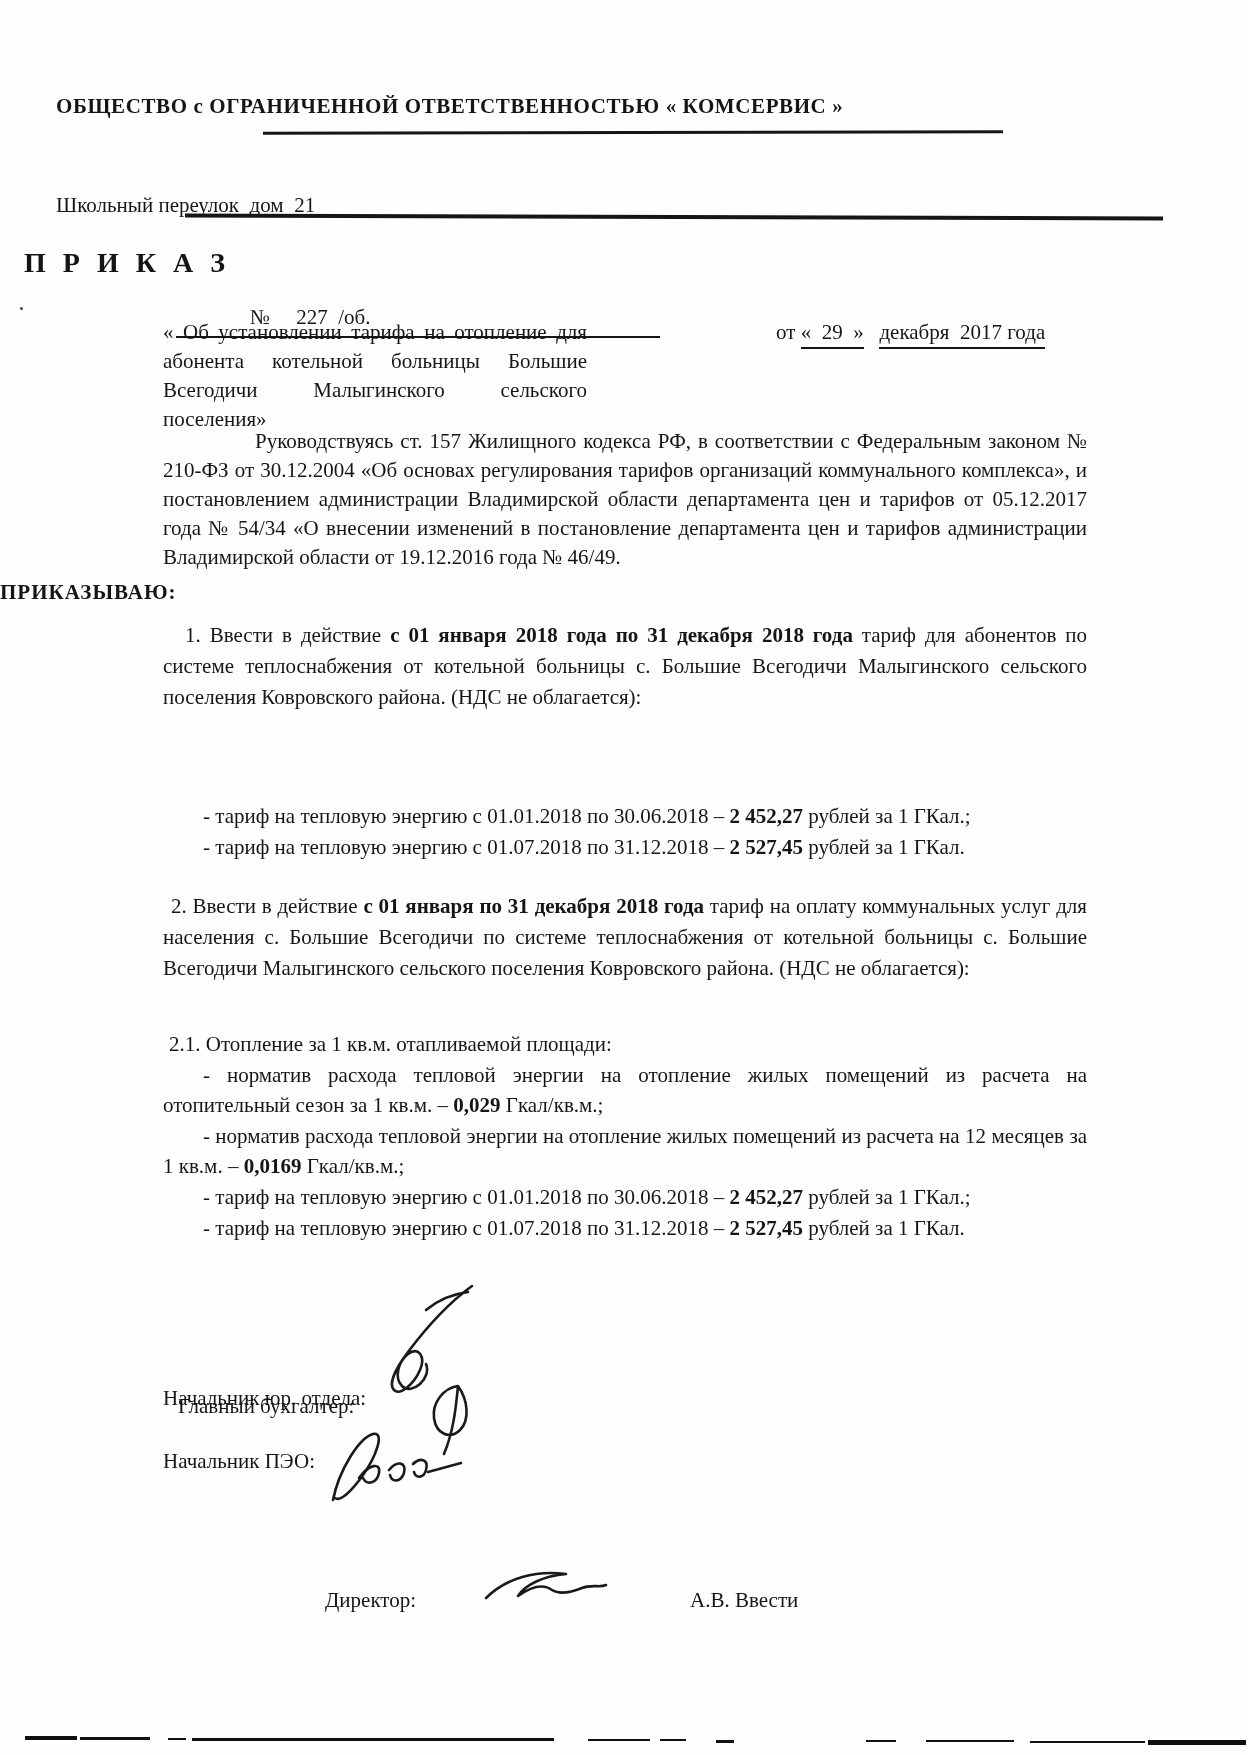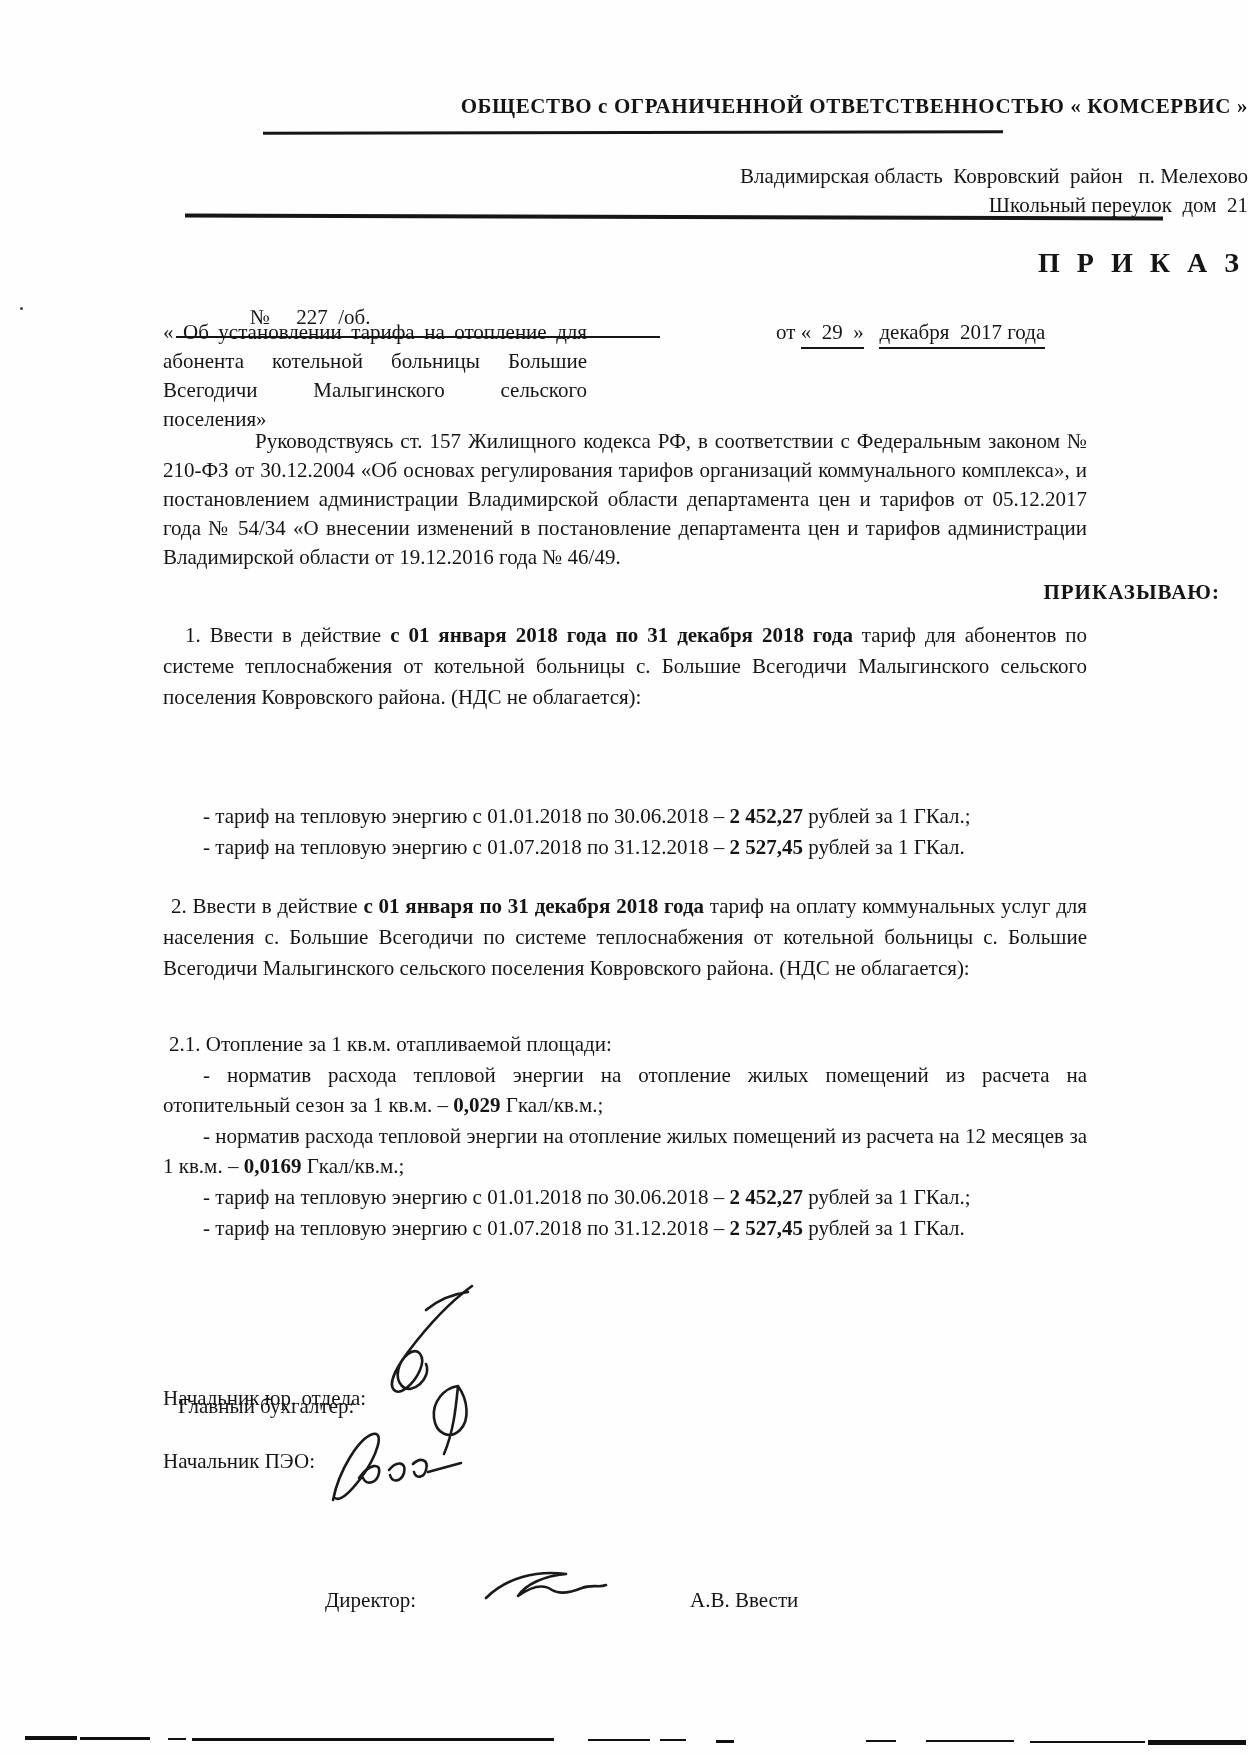--- a/index.html
+++ b/index.html
@@ -8,39 +8,38 @@
     width:1248px;height:1755px;
     margin:0 auto;
     background:#fefefe;
     overflow:hidden;
     font-family:"Liberation Serif","DejaVu Serif",serif;
     color:#151515;
   }
   .abs{position:absolute;}
   .txt{font-size:21px;line-height:29px;}
   .b{font-weight:bold;}
-  .center{text-align:right;}
+  .center{text-align:left;}
   .just{text-align:justify;}
   .pre{white-space:pre-wrap;}
   .rule{background:#161616;}
   .useg{border-bottom:2px solid #161616;padding-bottom:3px;}
   .sig path{fill:none;stroke:#1a1a1a;stroke-width:2.6;stroke-linecap:round;stroke-linejoin:round;}
   .edge-seg{position:absolute;background:#101010;}
   .speck{position:absolute;background:#444;border-radius:50%;}
 </style>
 </head>
 <body>
 
 <div class="page">
 
   <div class="abs txt b center" style="left:56px;top:92px;width:1192px;letter-spacing:0.6px;font-size:21px;">ОБЩЕСТВО с ОГРАНИЧЕННОЙ ОТВЕТСТВЕННОСТЬЮ « КОМСЕРВИС »</div>
 
   <div class="abs rule" style="left:263px;top:131px;width:740px;height:3px;transform:rotate(-0.12deg);"></div>
 
-  <div class="abs txt center pre" style="left:56px;top:162px;width:1192px;">Владимирская область  Ковровский  район   п. Мелехово</div>
   <div class="abs txt center pre" style="left:56px;top:191px;width:1192px;">Школьный переулок  дом  21</div>
 
   <div class="abs rule" style="left:185px;top:215px;width:978px;height:4px;transform:rotate(0.18deg);"></div>
 
   <div class="abs txt b center" style="left:24px;top:248px;width:1220px;letter-spacing:5px;font-size:28px;">П Р И К А З</div>
 
   <div class="abs txt pre" style="left:176px;top:287px;width:410px;border-bottom:2px solid #161616;padding:0 0 4px 74px;margin-top:16px;">№     227  /об.</div>
 
   <div class="abs txt pre" style="left:755px;top:289px;">
     <span>от </span><span class="useg">«  29  »</span><span>   </span><span class="useg">декабря  2017 года</span>

